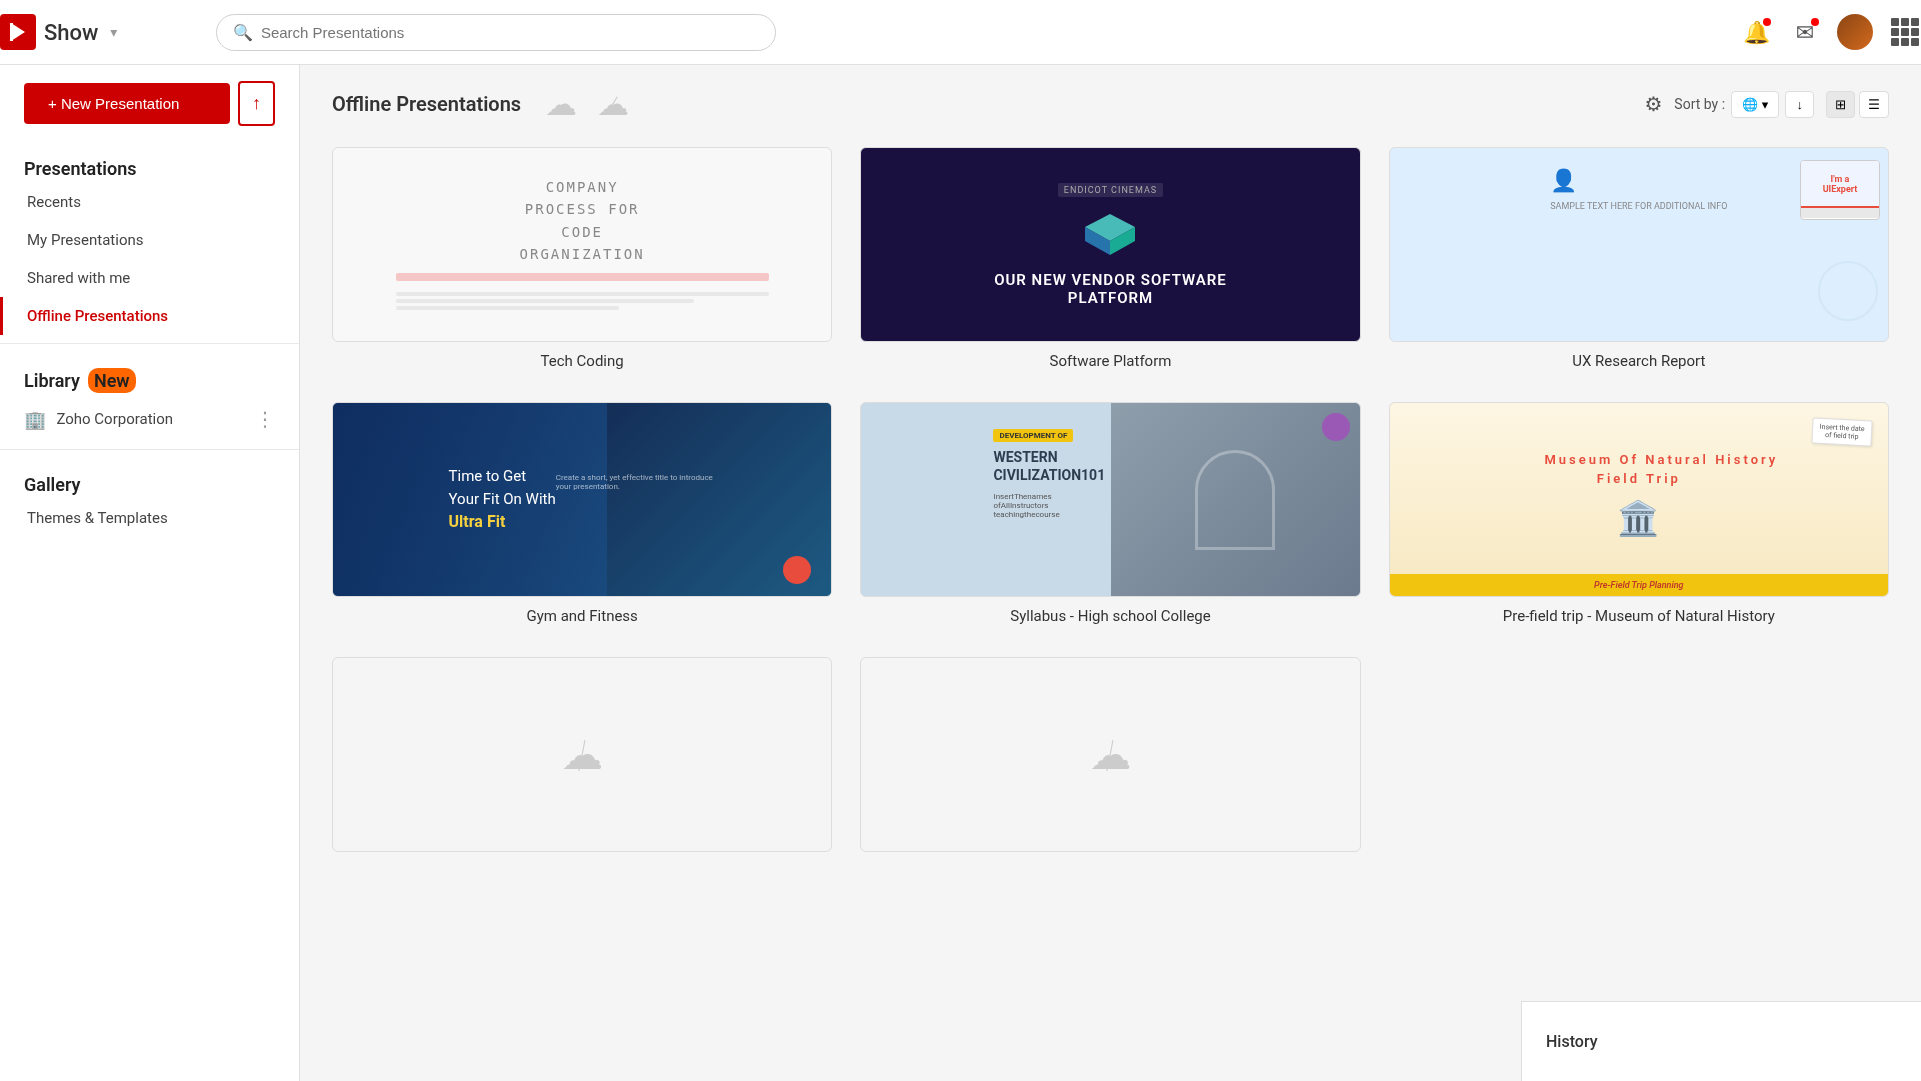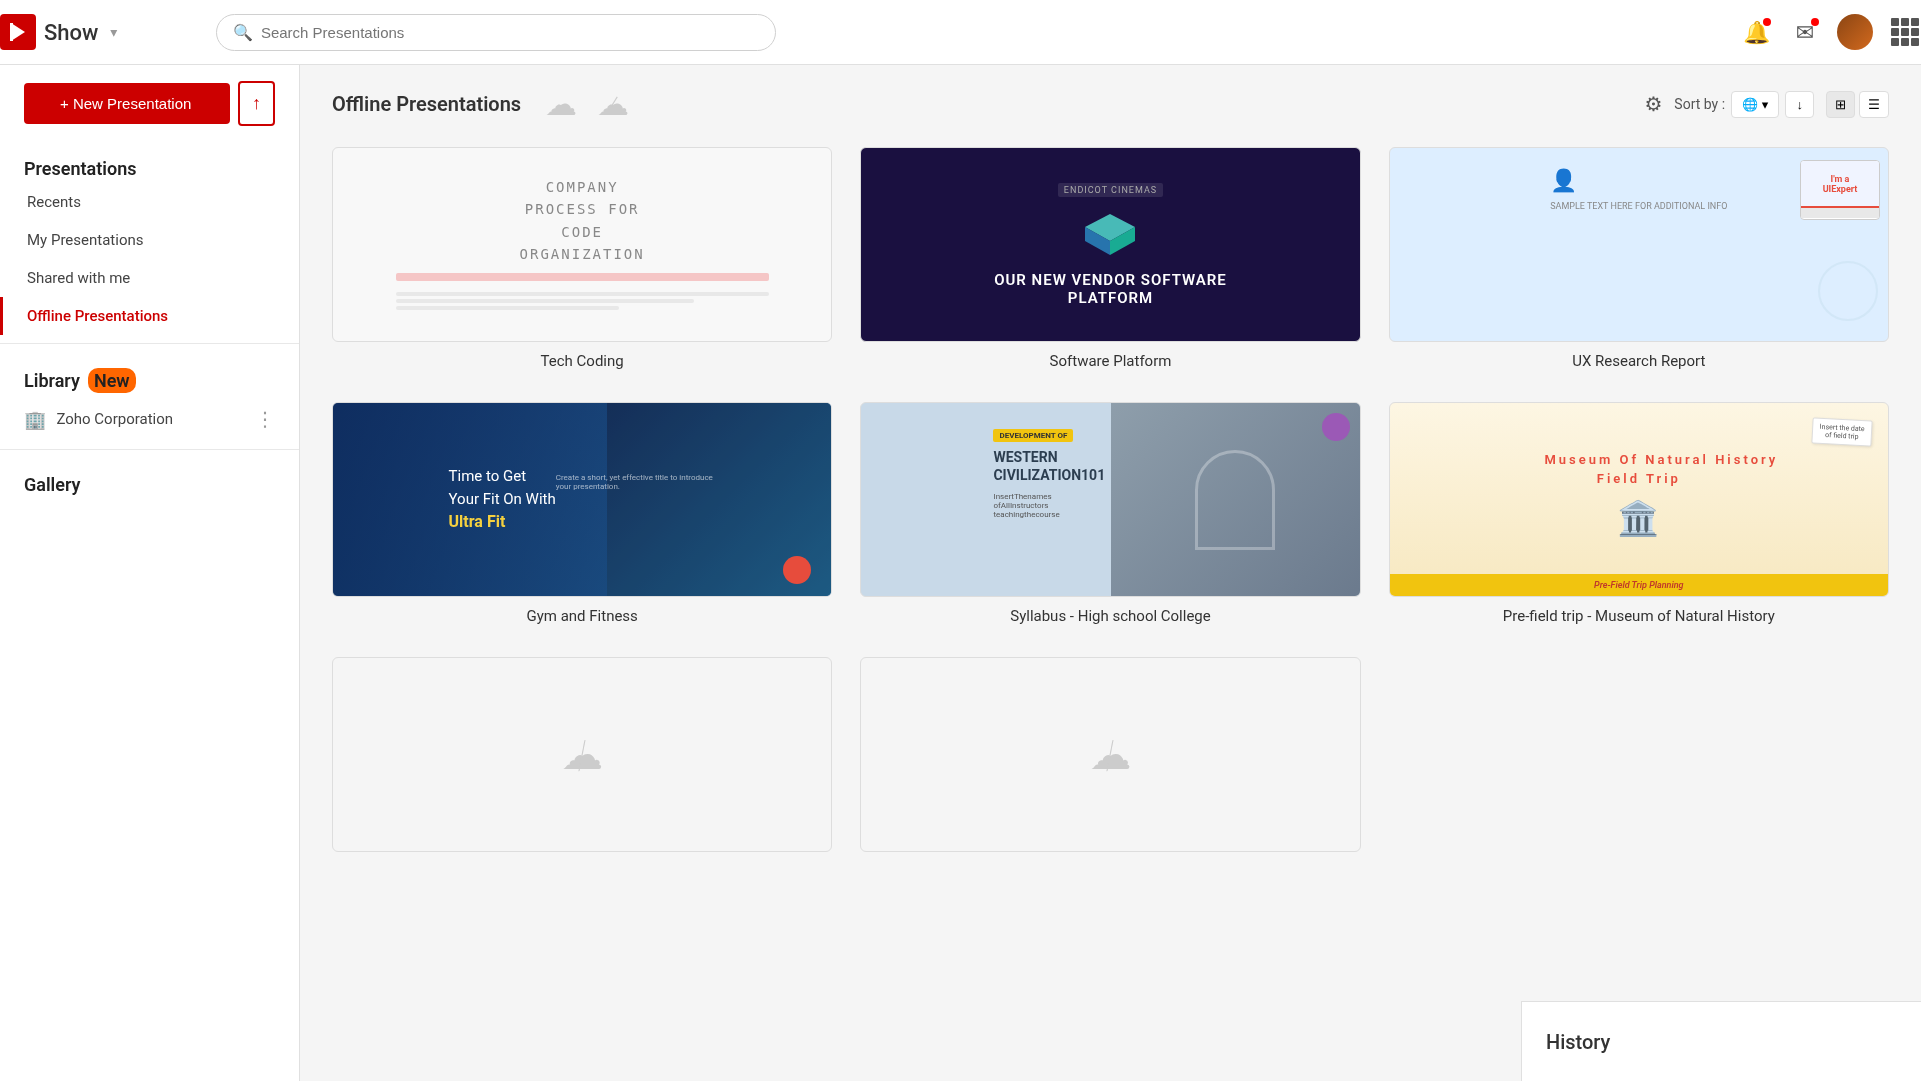--- a/index.html
+++ b/index.html
@@ -31,21 +31,21 @@
     .main { display: flex; flex: 1; overflow: hidden; }
 
     
     .sidebar {
       width: 300px; background: #fff; border-right: 1px solid #e0e0e0;
       display: flex; flex-direction: column; overflow-y: auto; flex-shrink: 0;
     }
     .new-pres-row { display: flex; align-items: center; gap: 8px; padding: 16px 24px; }
     .btn-new-pres {
       background: #c00; color: #fff; border: none; border-radius: 4px;
-      padding: 12px 36px; font-size: 15px; font-weight: 500; cursor: pointer;
+      padding: 12px 24px; font-size: 15px; font-weight: 500; cursor: pointer;
       display: flex; align-items: center; gap: 8px; flex: 1;
     }
     .btn-upload {
       border: 2px solid #c00; background: #fff; border-radius: 4px;
       padding: 10px 12px; cursor: pointer; color: #c00;
     }
     .sidebar-heading { font-size: 18px; font-weight: 600; color: #222; padding: 16px 24px 4px; }
     .sidebar-item {
       padding: 10px 24px; font-size: 15px; color: #444; cursor: pointer;
       border-left: 3px solid transparent;
@@ -118,21 +118,21 @@
 
     
     .pres-thumb.offline-placeholder { background: #f5f5f5; }
     .cloud-placeholder { color: #ddd; font-size: 40px; display: flex; align-items: center; justify-content: center; }
 
     
     .history-panel {
       position: fixed; bottom: 0; right: 0; width: 400px; height: 80px;
       background: #fff; border-top: 1px solid #e0e0e0; border-left: 1px solid #e0e0e0;
       display: flex; align-items: center; padding: 0 24px;
-      font-size: 20px; color: #333; font-weight: 500;
+      font-size: 16px; color: #333; font-weight: 500;
     }
   </style>
 </head>
 <body>
 
 <div class="header">
   <div class="logo-area">
     <div class="logo-icon">
       <svg viewBox="0 0 22 22" fill="none">
         <polygon points="4,2 18,11 4,20" fill="#fff"></polygon>
@@ -201,20 +201,21 @@
 
     <div class="library-item">
       <span class="library-item-icon">🏢</span>
       <span class="library-item-text">Zoho Corporation</span>
       <span class="library-item-more">⋮</span>
     </div>
 
     <div class="sidebar-divider"></div>
 
     <div class="gallery-heading">Gallery</div>
+    <div class="sidebar-item">Themes &amp; Templates</div>
 
   </div>
 
   <div class="content">
 
     <div class="content-header">
       <span class="content-title">Offline Presentations</span>
       <span class="cloud-icon-lg" style="font-size:32px; color:#ccc; margin-left: 8px;">☁</span>
       <span style="font-size:32px; color:#ccc; margin-left:4px; position:relative; display:inline-block;">
         <span style="position:relative; display:inline-block;">

